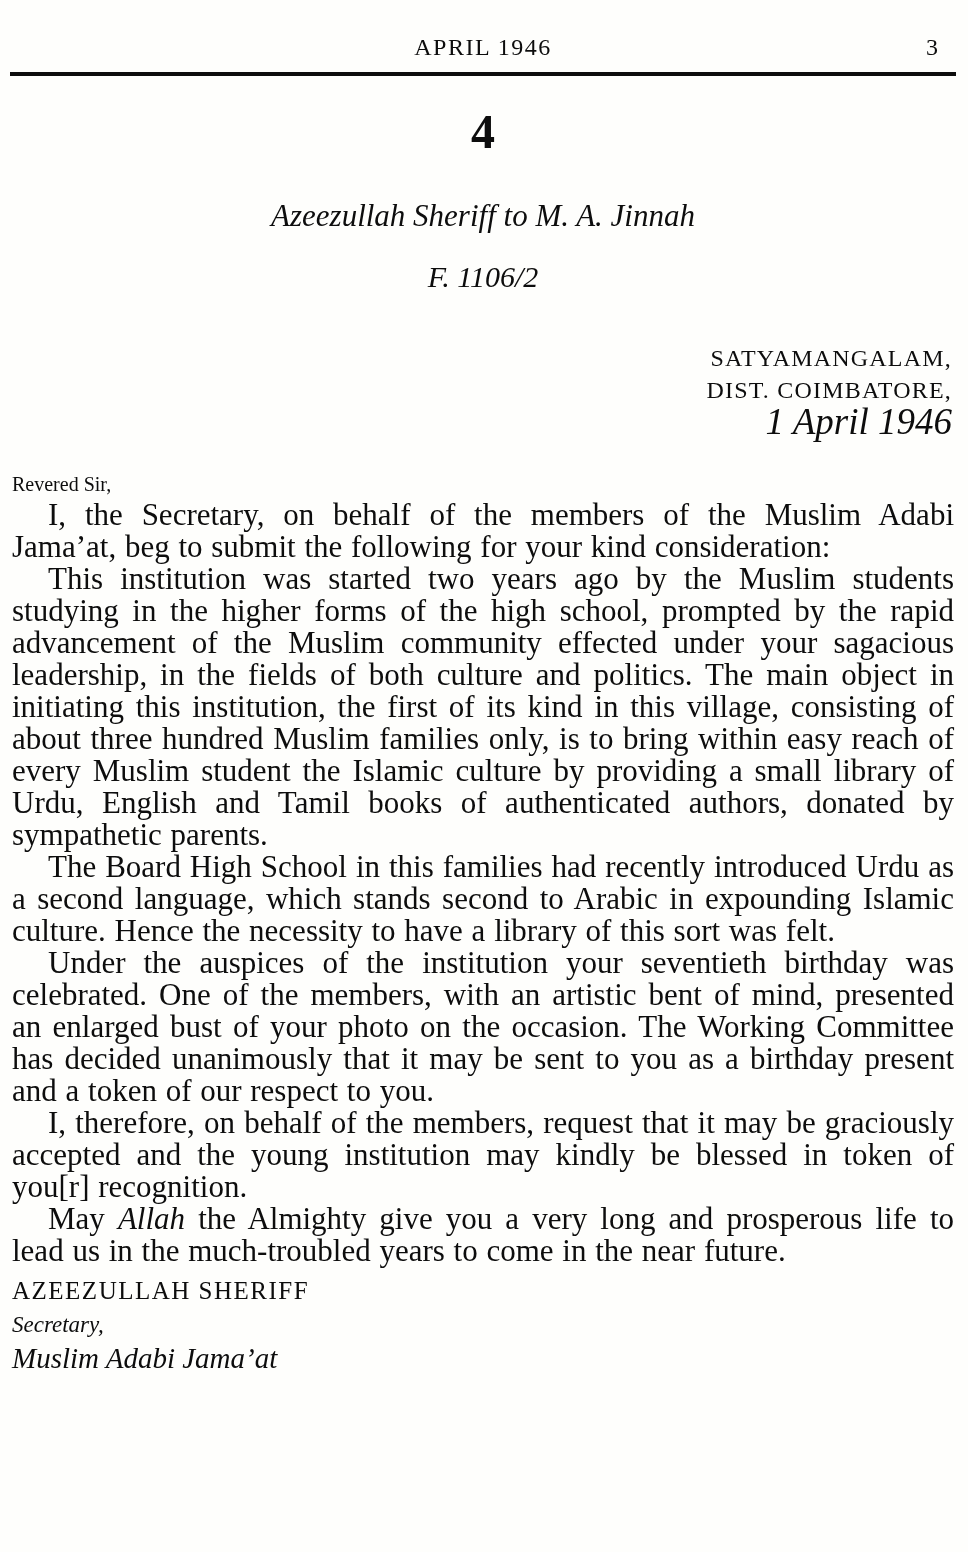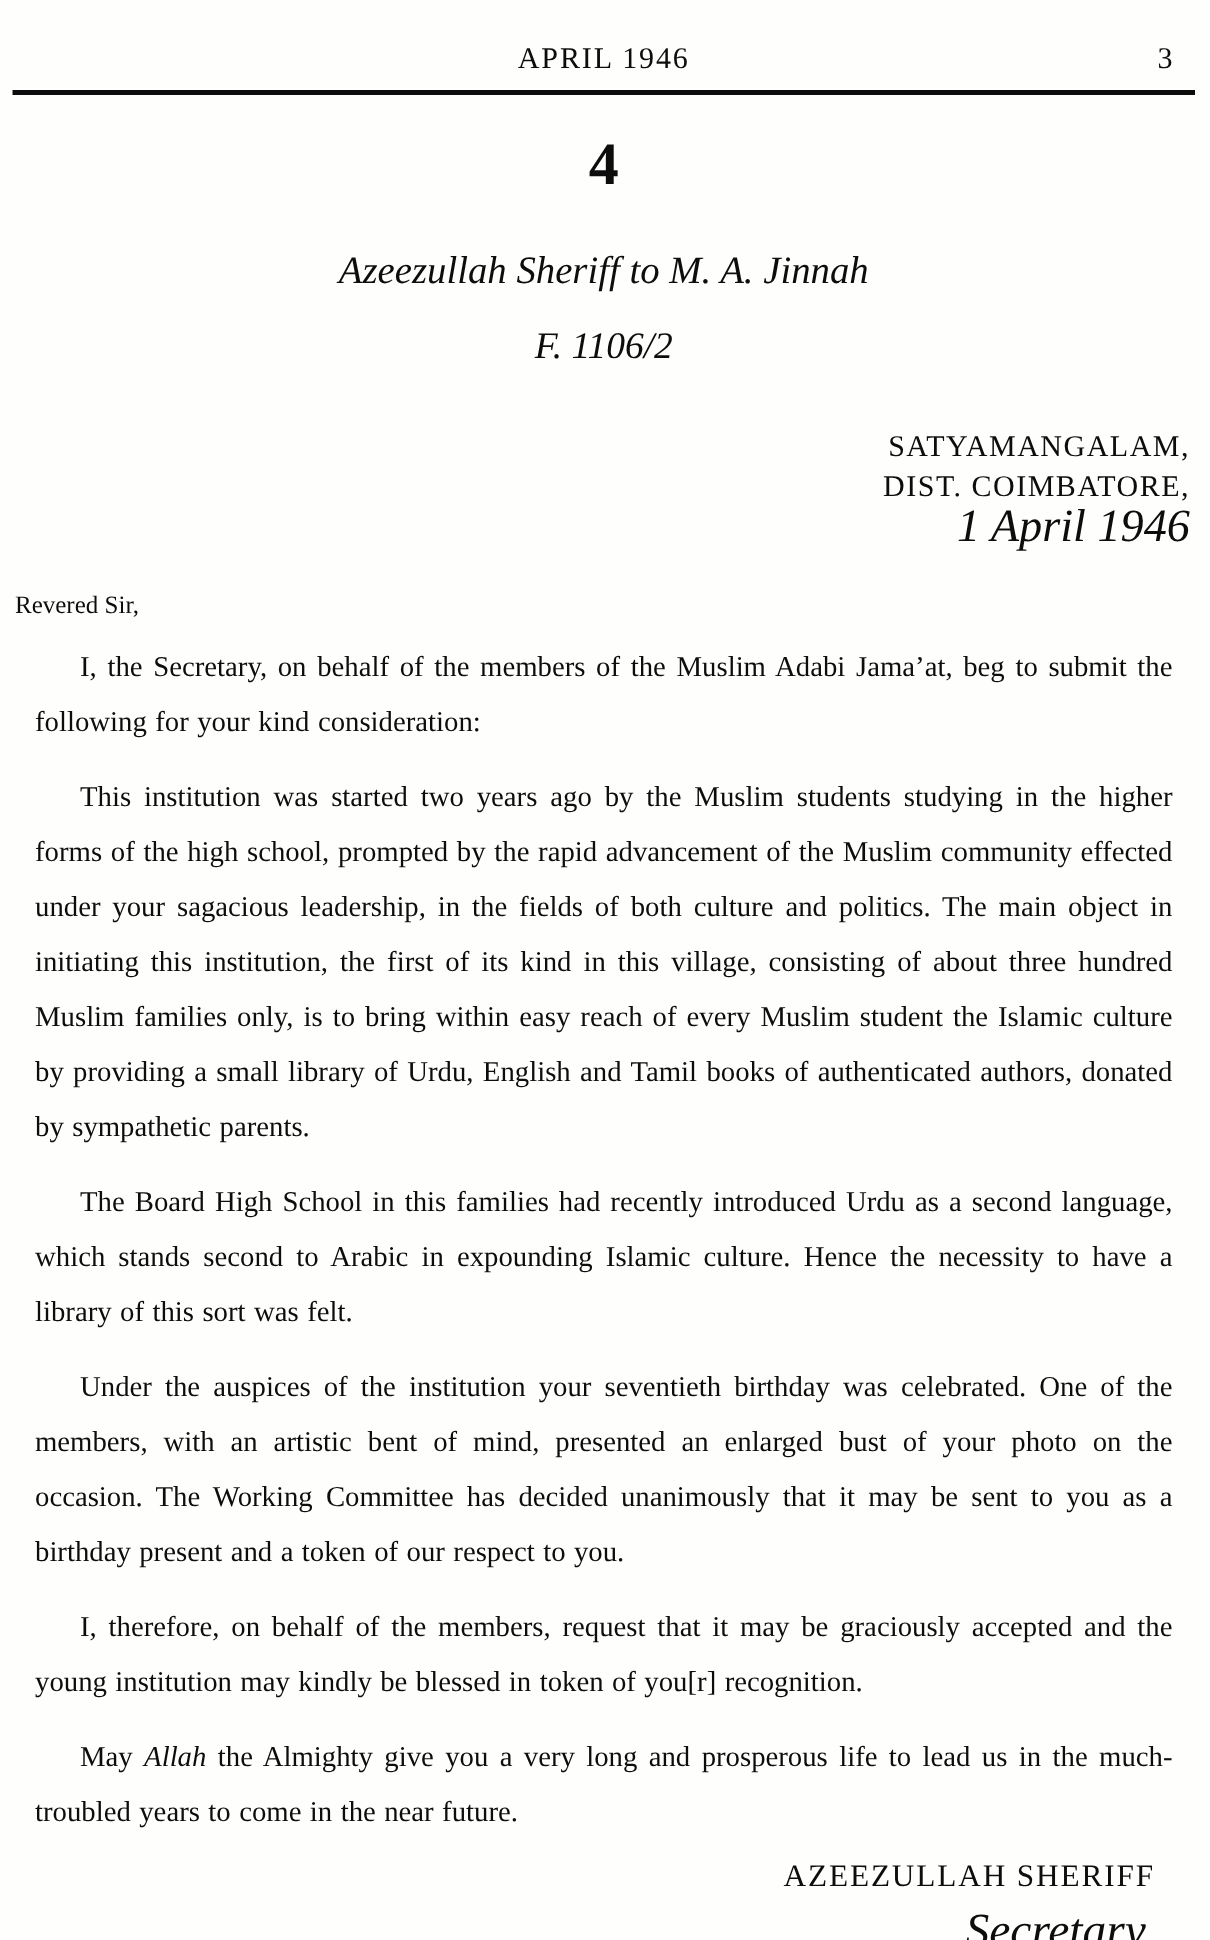--- a/index.html
+++ b/index.html
@@ -79,40 +79,40 @@
     font-size: 37px;
   }
   .salutation {
     margin-top: 35px;
     font-size: 20px;
   }
   .body {
     margin-top: 3px;
   }
   .body p {
-    margin: 16px;
-    font-size: 23px;
-    line-height: 44px;
+    margin: 0;
+    font-size: 31px;
+    line-height: 32px;
     text-align: justify;
     text-indent: 36px;
     word-spacing: 1px;
   }
   .italic { font-style: italic; }
   .signature {
-    text-align: right;
+    text-align: left;
     padding-right: 30px;
     margin-top: 10px;
   }
   .sig-name {
     font-size: 25px;
     letter-spacing: 1.5px;
   }
   .sig-role {
     font-style: italic;
-    font-size: 38px;
+    font-size: 23px;
     margin-top: 7px;
   }
   .sig-org {
     font-style: italic;
     font-size: 29px;
     margin-top: 4px;
   }
 </style>
 </head>
 <body>

